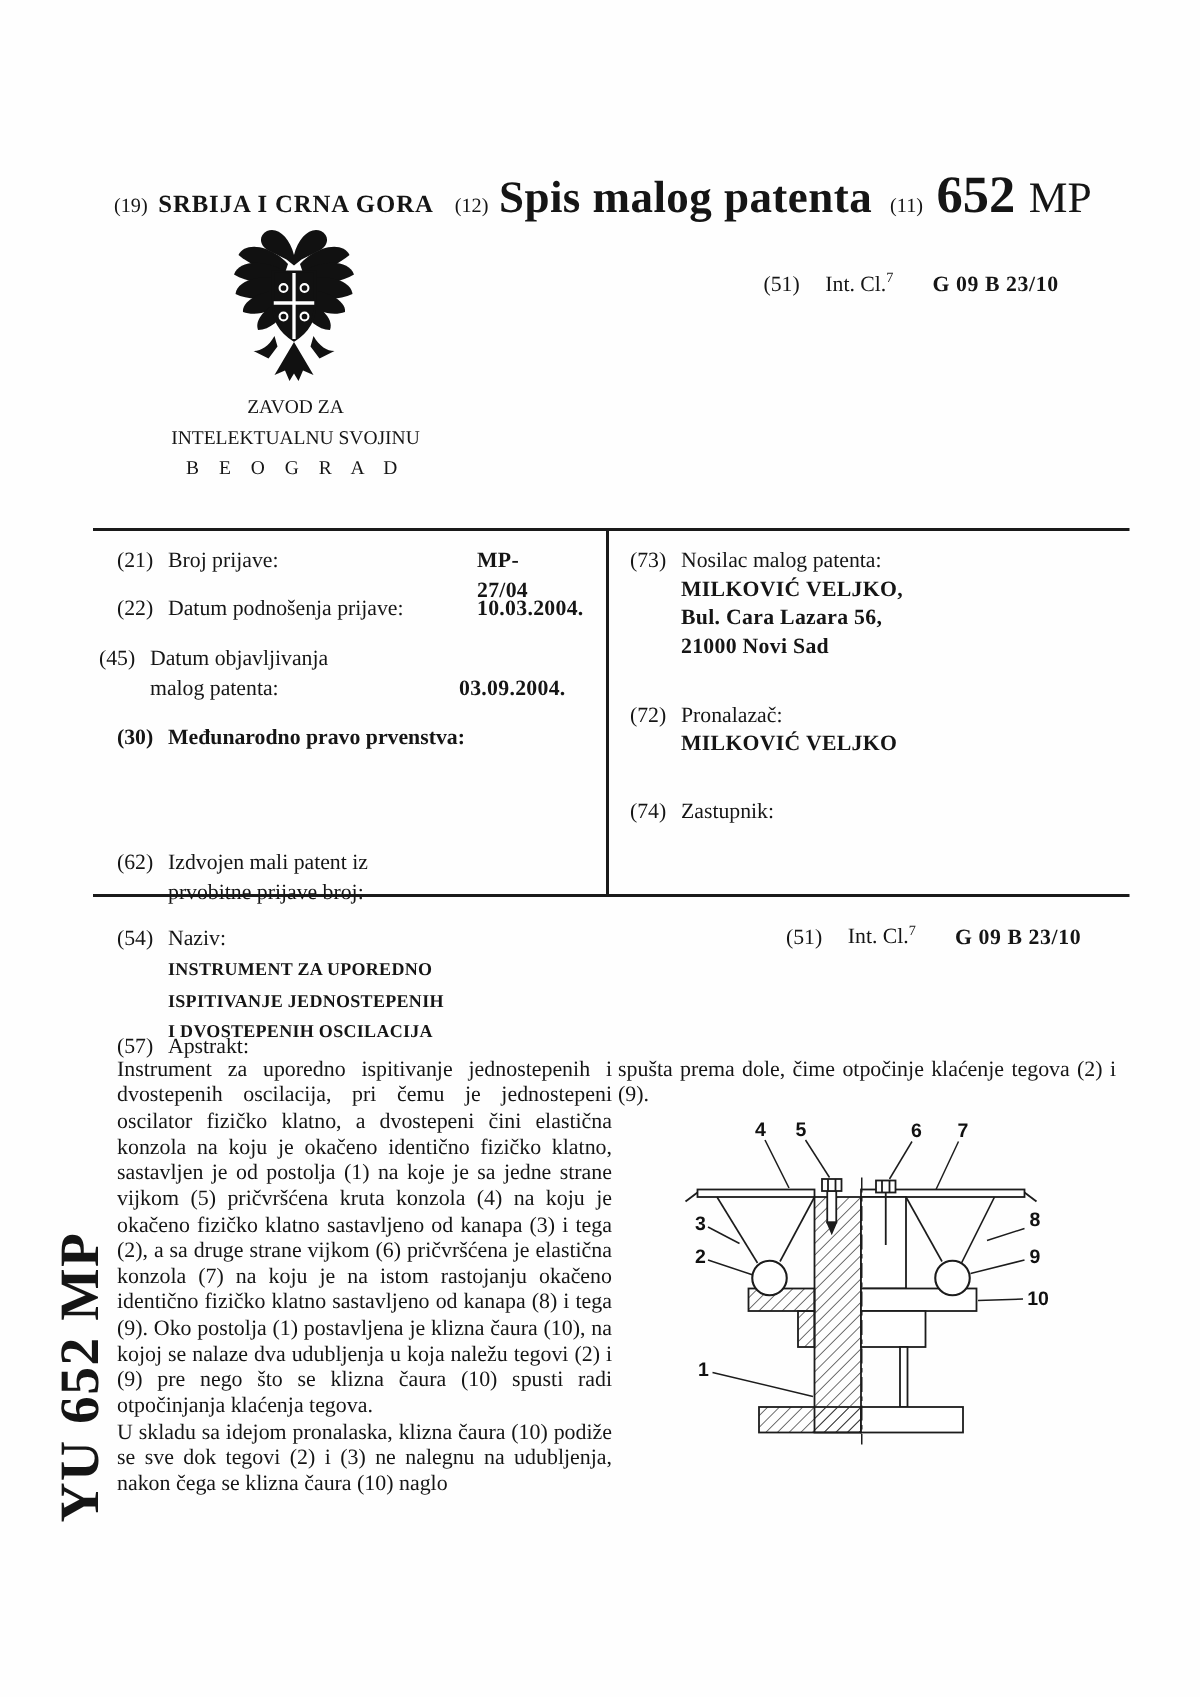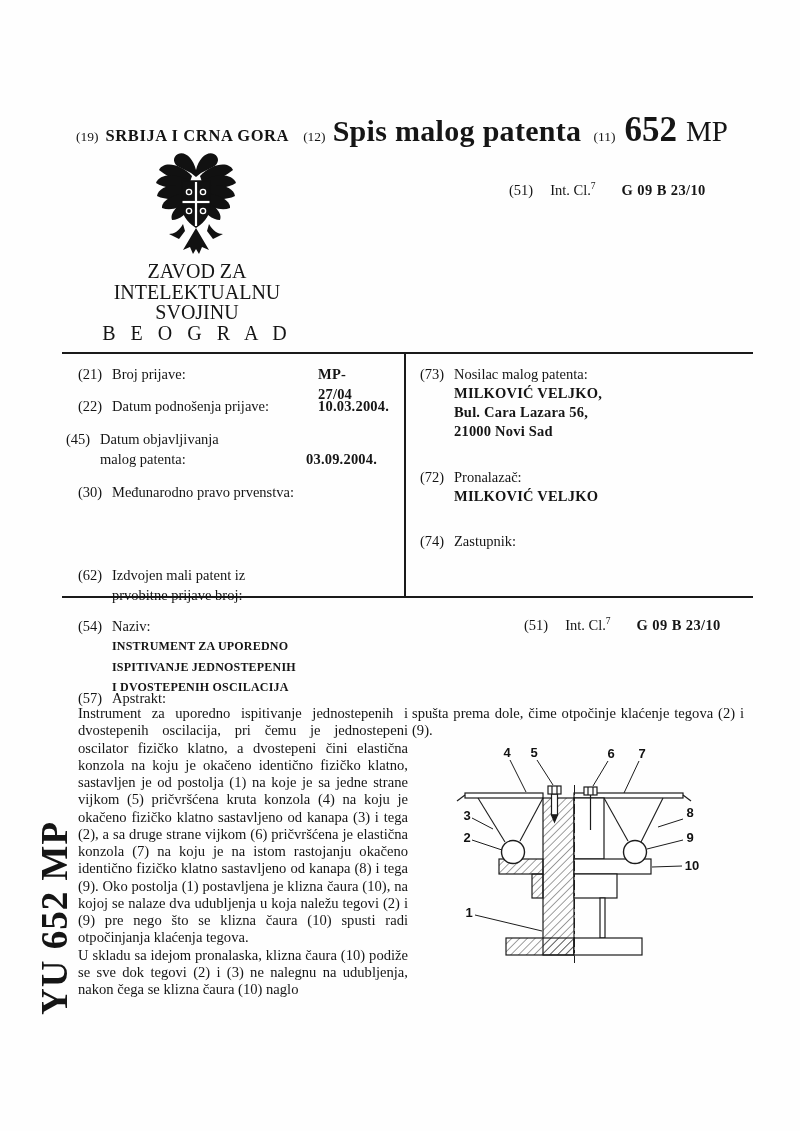--- a/index.html
+++ b/index.html
@@ -24,21 +24,21 @@
   .hdr .patnum { font-size:35px; font-weight:bold; margin-right:9px; }
   .hdr .patsuf { font-size:29px; }
 
   
   .cls { display:flex; align-items:baseline; font-size:14.5px; white-space:nowrap; }
   .cls .lbl { margin-left:17px; }
   .cls sup { font-size:9.5px; }
   .cls .val { font-weight:bold; margin-left:26px; letter-spacing:.4px; }
 
   
-  .office { left:80px; top:261px; width:234px; text-align:center; font-size:20px; line-height:20.5px; }
+  .office { left:80px; top:261px; width:234px; text-align:center; font-size:13px; line-height:20.5px; }
   .office .spread { letter-spacing:5px; }
 
   
   .rule-h { height:2px; background:#1a1a1a; }
   .rule-v { width:2px; background:#1a1a1a; }
 
   
   .brow { position:absolute; font-size:14.5px; line-height:20px; }
   .bnum { display:inline-block; width:34px; vertical-align:top; }
   .blabel { display:inline-block; width:198px; vertical-align:top; }
@@ -142,21 +142,21 @@
   </div>
   <div class="brow" style="left:78px; top:396px;">
     <span class="bnum">(22)</span><span class="blabel">Datum podnošenja prijave:</span>
     <span class="bval">10.03.2004.</span>
   </div>
   <div class="brow" style="left:66px; top:429px;">
     <span class="bnum">(45)</span><span class="blabel pre">Datum objavljivanja
 malog patenta:</span>
     <span class="bval" style="top:20px;">03.09.2004.</span>
   </div>
-  <div class="brow" style="left:78px; top:482px;">
+  <div class="brow" style="left:78px; top:482px;font-weight:bold;">
     <span class="bnum">(30)</span><span class="blabel" style="width:260px;">Međunarodno pravo prvenstva:</span>
   </div>
   <div class="brow" style="left:78px; top:565px;">
     <span class="bnum">(62)</span><span class="blabel pre">Izdvojen mali patent iz
 prvobitne prijave broj:</span>
   </div>
 
   <div class="brow" style="left:420px; top:364px;">
     <span class="bnum">(73)</span><span class="rcontent"><span>Nosilac malog patenta:</span>
     <div class="rdetail pre">MILKOVIĆ VELJKO,

